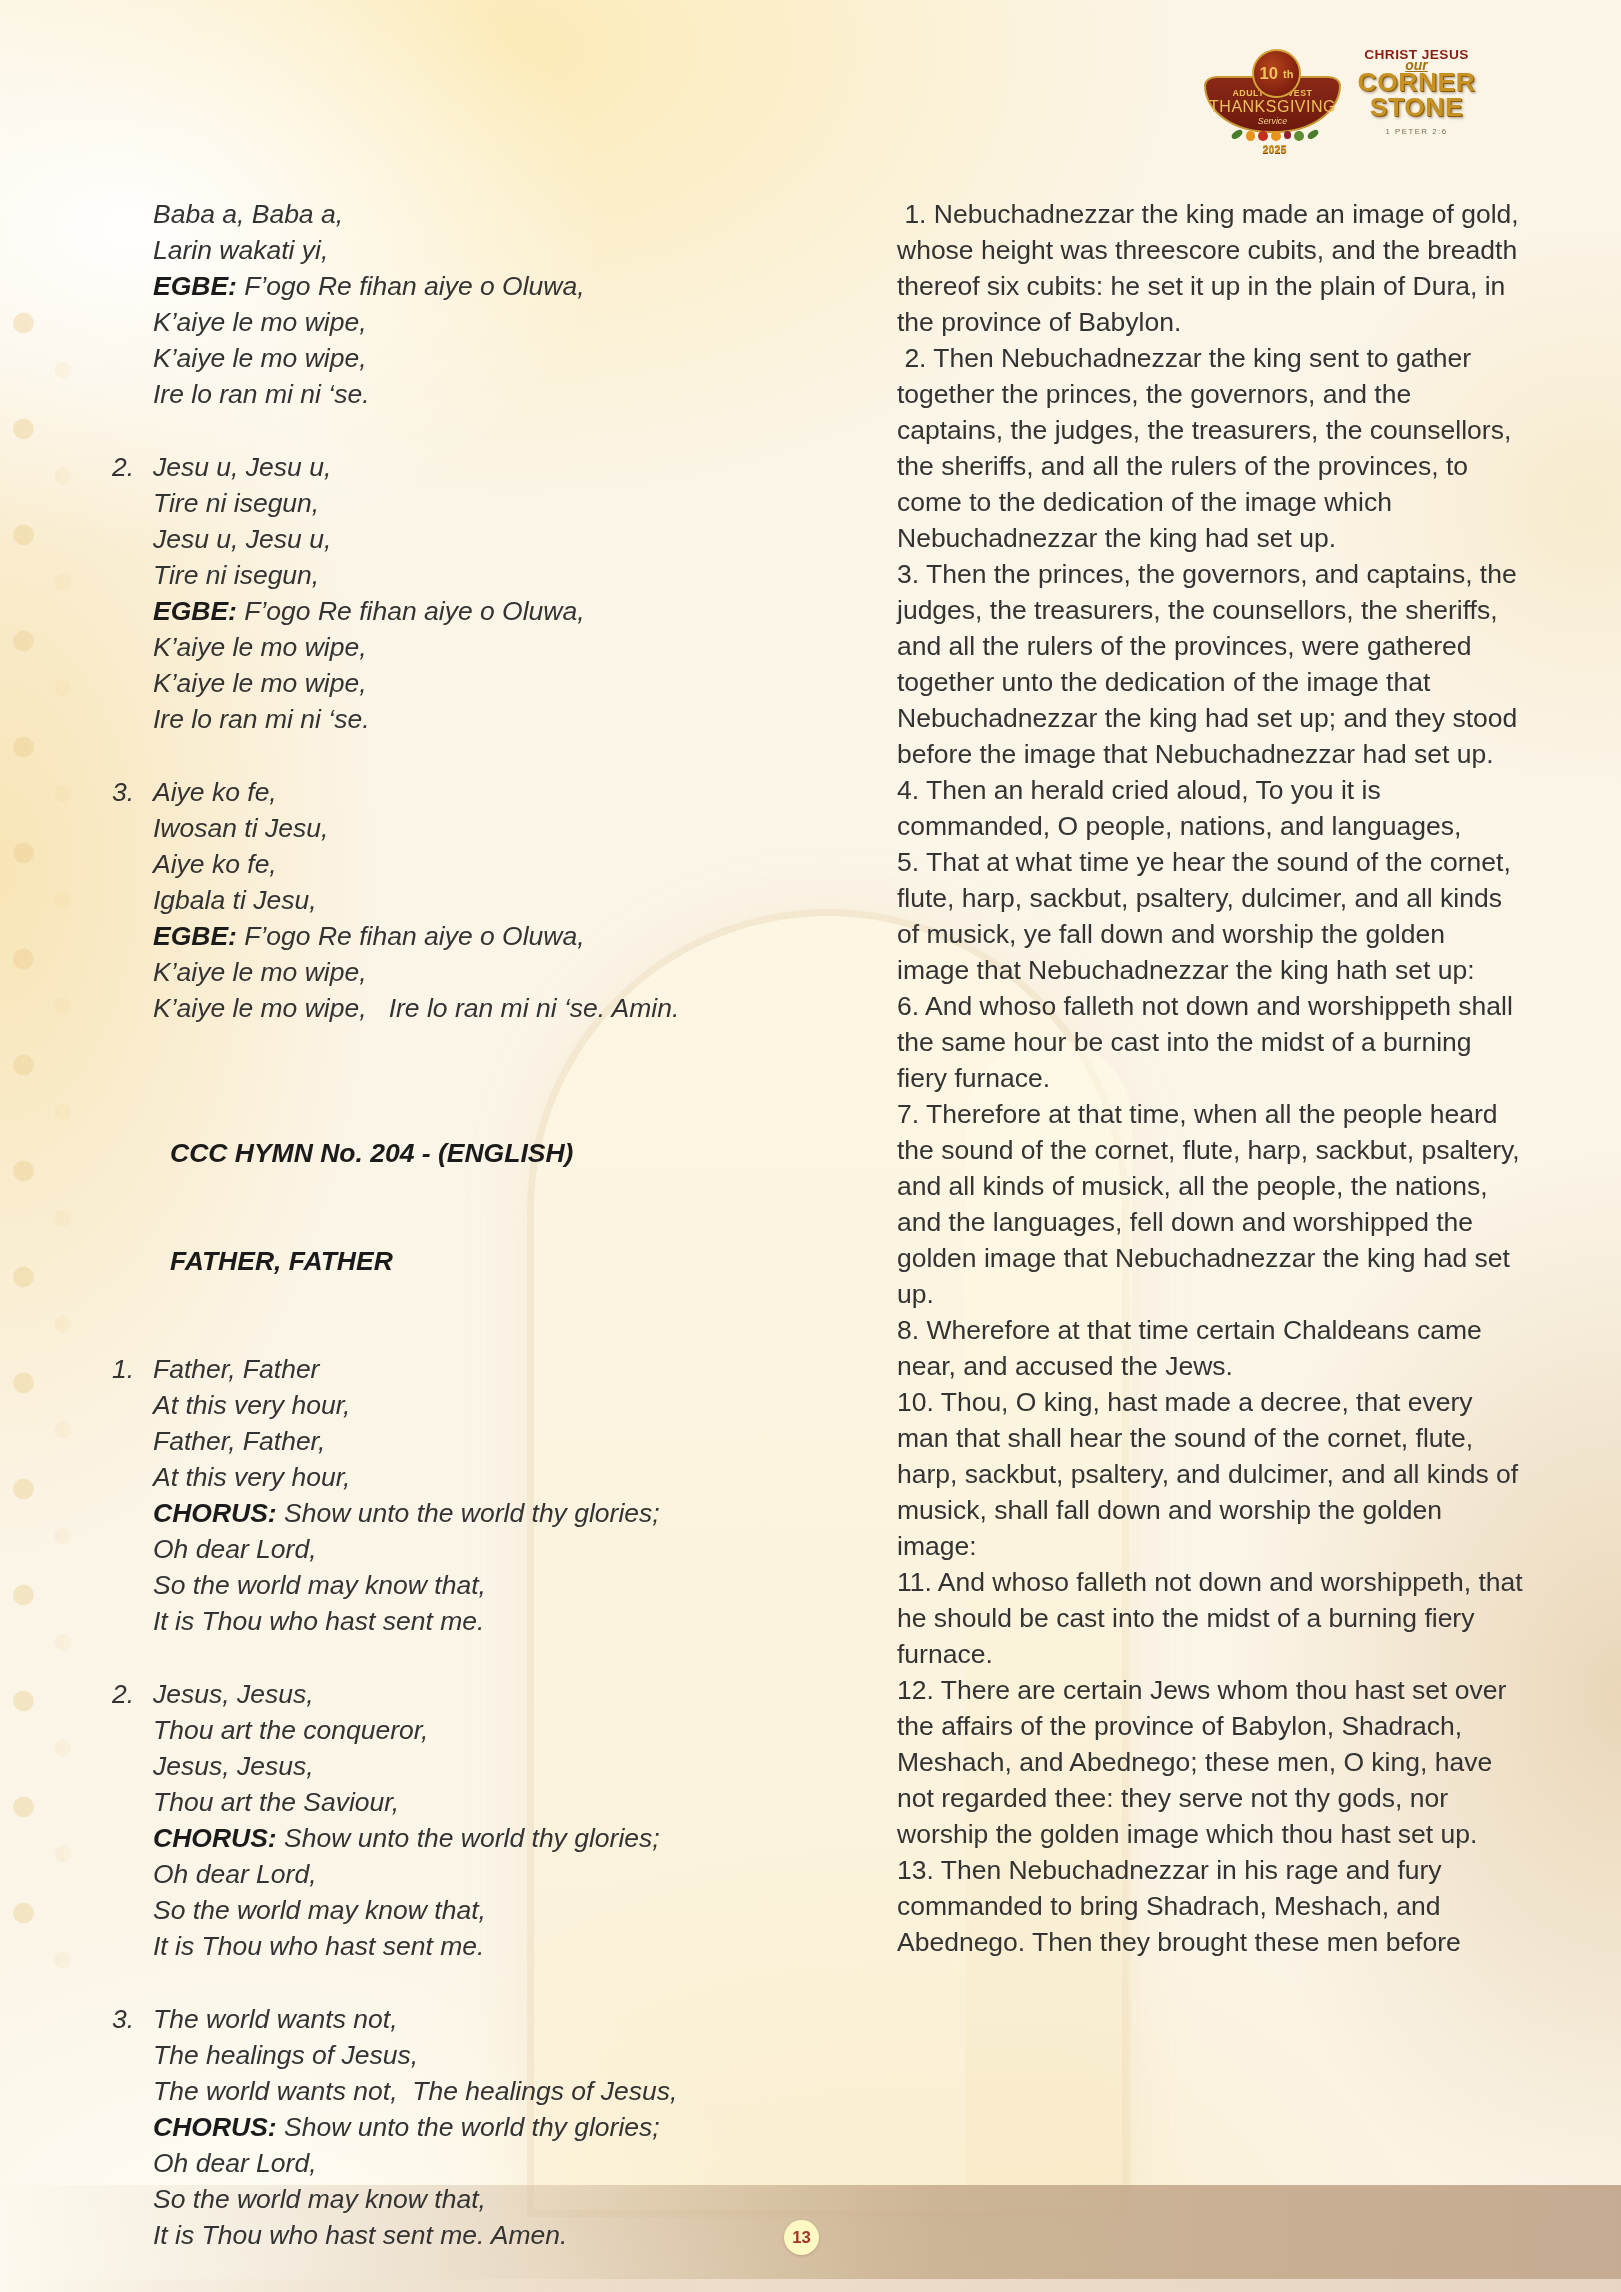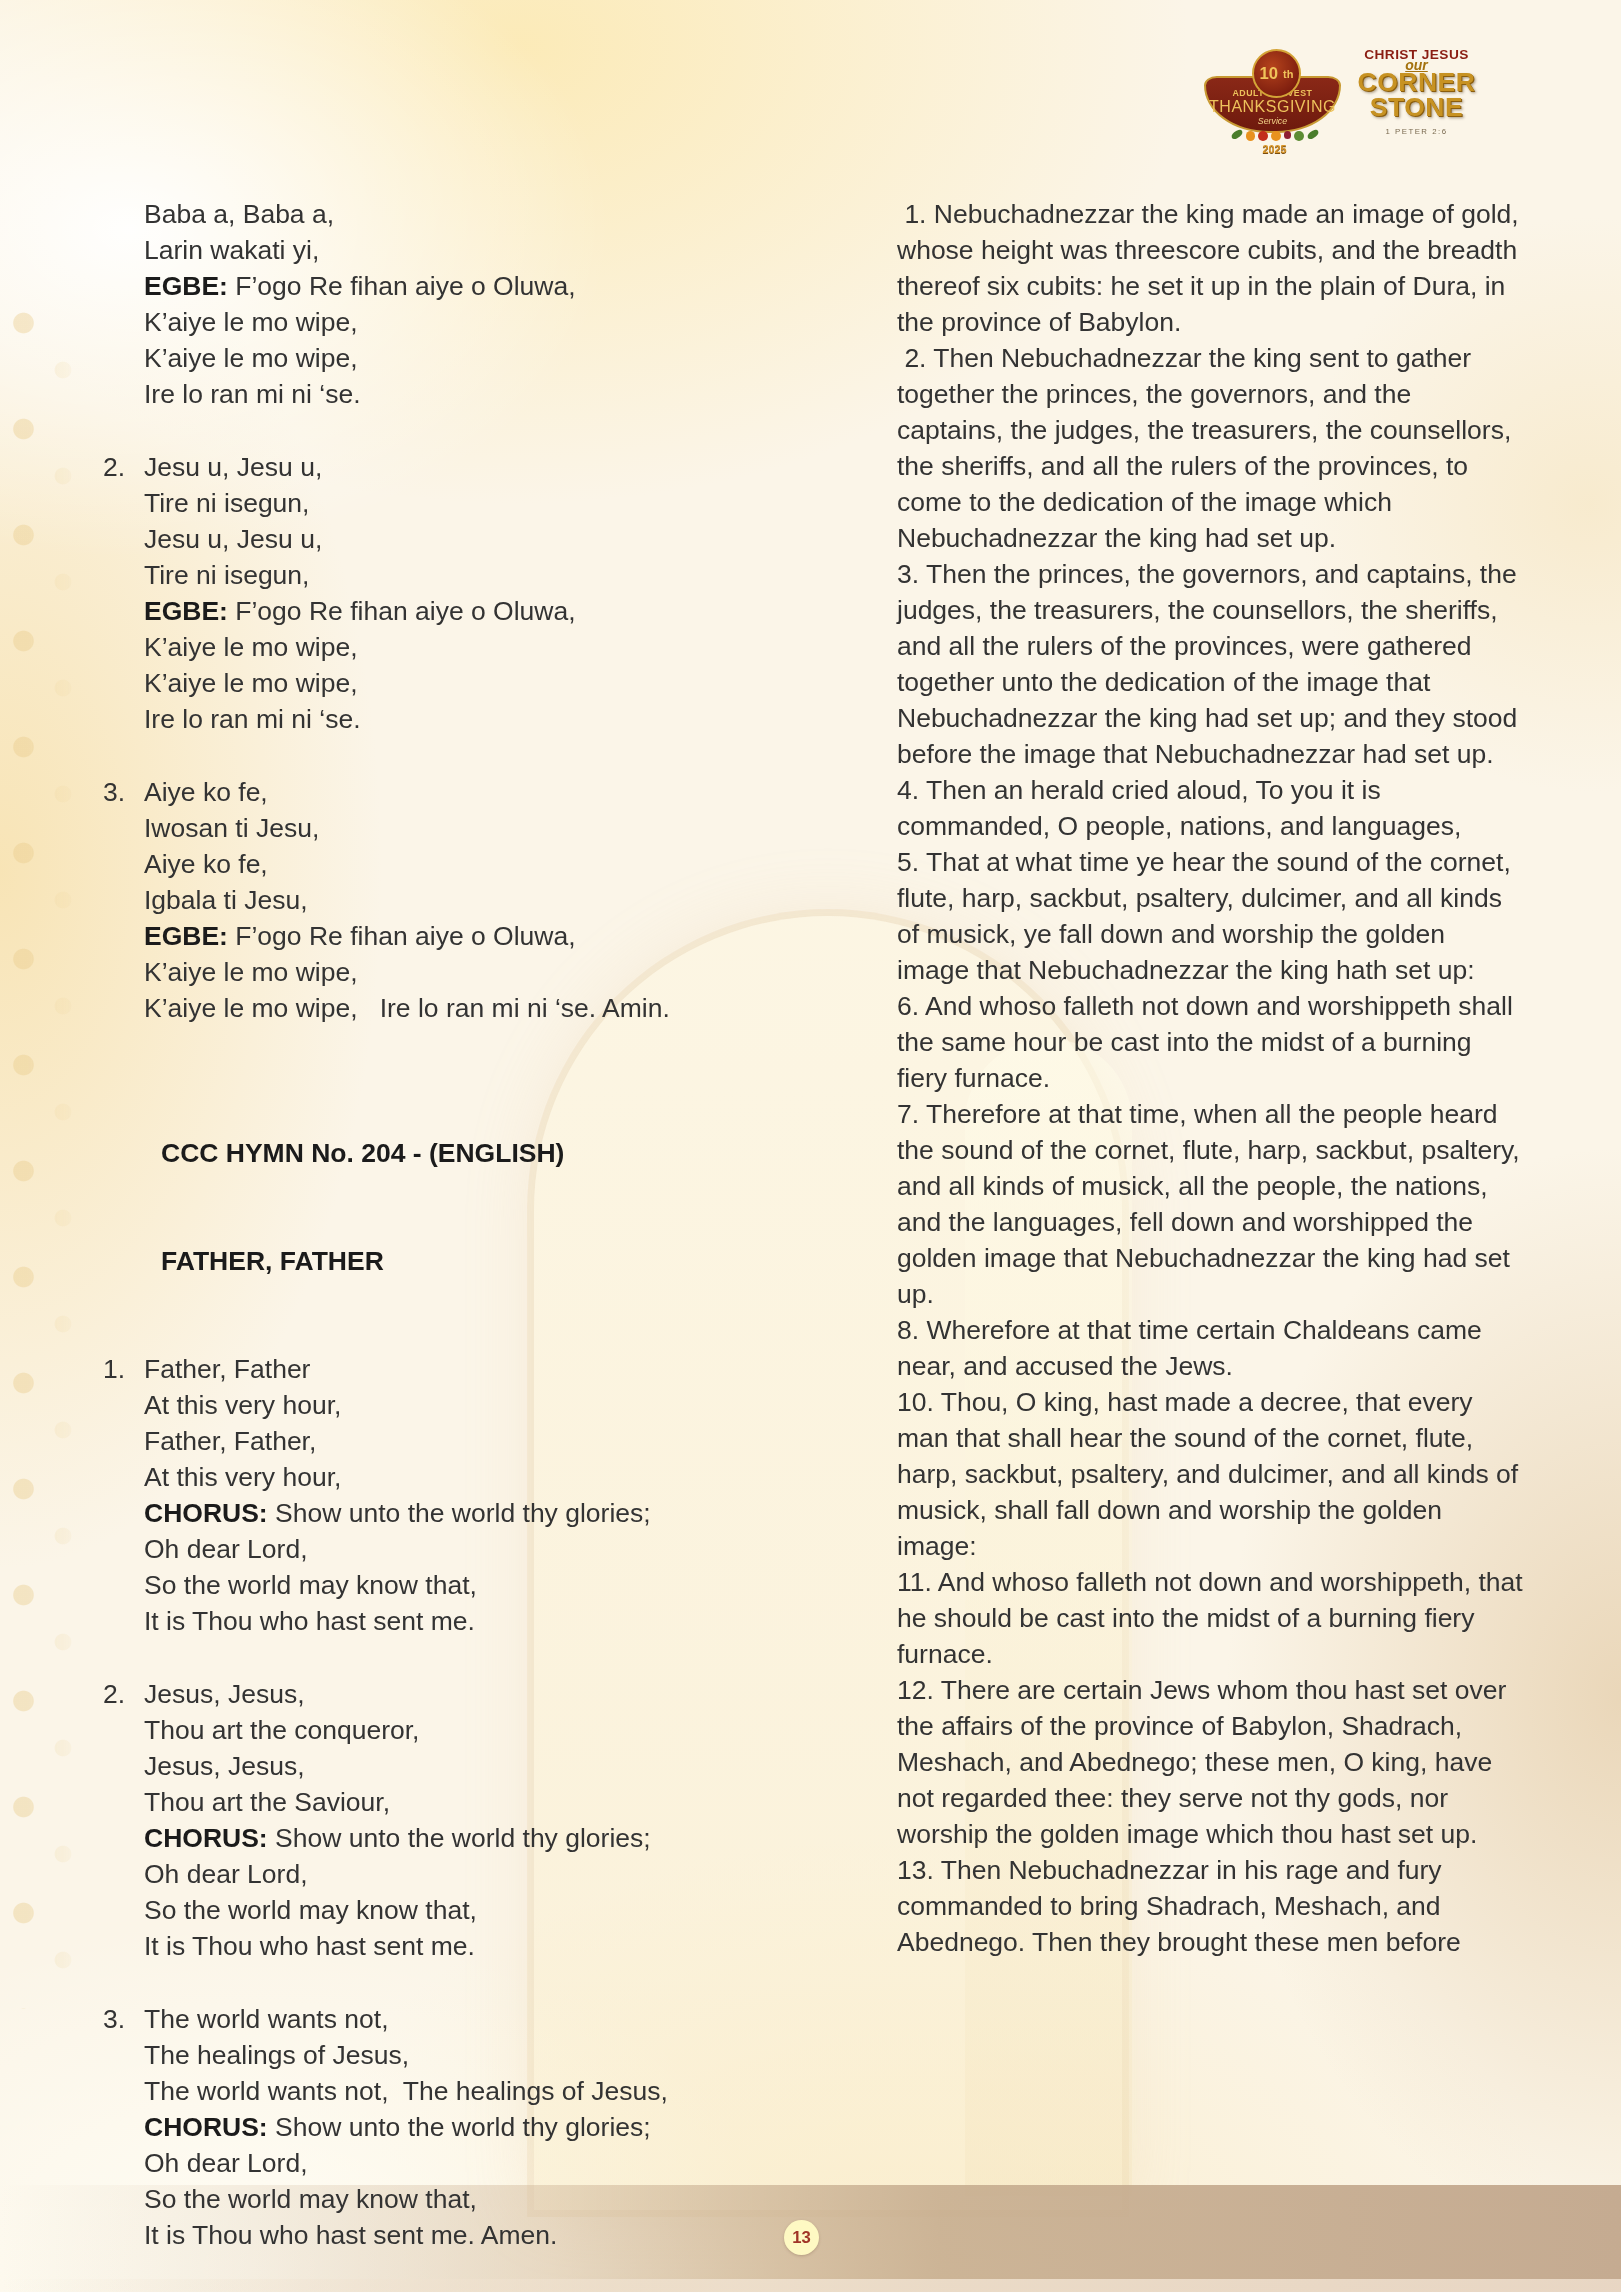--- a/index.html
+++ b/index.html
@@ -84,21 +84,21 @@
   .h-year{position:absolute;left:0;top:94px;width:141px;color:#d8972c;font-weight:bold;font-size:10.8px;text-shadow:0 1px 0 #7a4d10;}
   .cstone{position:absolute;left:1355px;top:47px;width:123px;height:110px;text-align:center;}
   .c-l1{color:#8a1d12;font-weight:bold;font-size:13.7px;letter-spacing:0.4px;}
   .c-l2{color:#a4720f;font-style:italic;font-weight:bold;font-size:14px;line-height:7.8px;text-decoration:underline;}
   .c-big{
     color:#c79222;font-weight:bold;font-size:26.5px;line-height:25.5px;letter-spacing:0.5px;
     text-shadow:1px 1px 0 #8a5d0e, 2px 2px 2.9px rgba(60,35,0,.45);
   }
   .c-ref{color:#7a6a50;font-size:7.8px;letter-spacing:1.5px;margin-top:6px;}
   
-  .col-left{position:absolute;left:103px;top:196px;width:688px;z-index:2;font-size:26.5px;line-height:36px;}
+  .col-left{position:absolute;left:112px;top:196px;width:688px;z-index:2;font-size:26.5px;line-height:36px;font-style:italic;}
   .col-right{position:absolute;left:897px;top:196px;width:627px;z-index:2;font-size:26.5px;line-height:36px;}
   .stanza{display:grid;grid-template-columns:41px 1fr;margin-bottom:37px;}
   .stanza-num{font-size:26.5px;}
   .lyric-line{white-space:pre-wrap;}
   .lyric-line b{color:#1b1b1b;}
   .hymn-heading{margin-left:58px;font-weight:bold;color:#1b1b1b;white-space:pre-wrap;}
   .verse{margin:0;white-space:pre-wrap;}
   
   .page-badge{
     position:absolute;left:784px;top:2220px;width:35px;height:35px;z-index:4;

